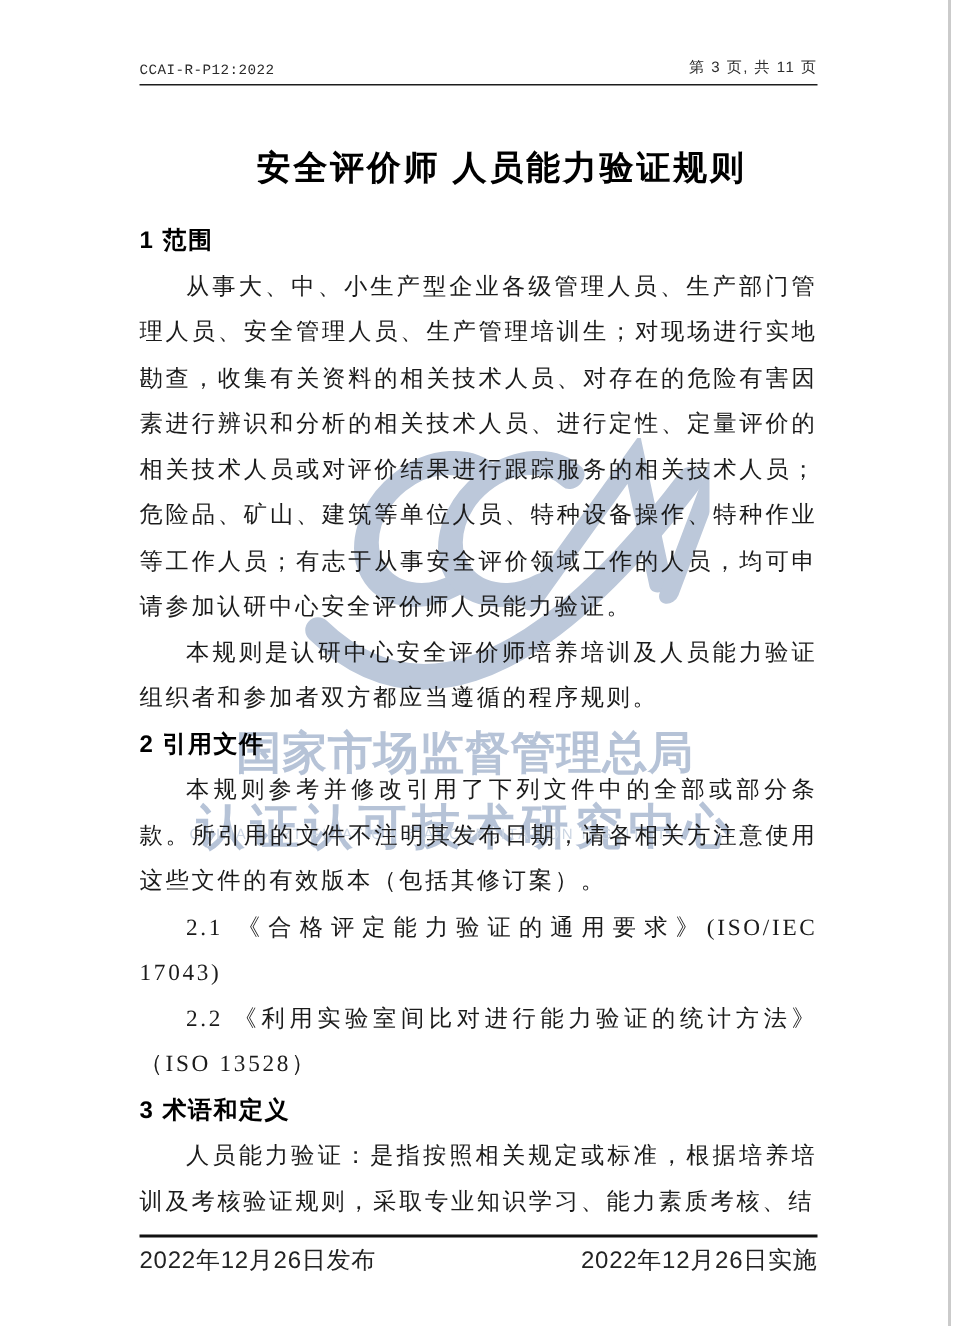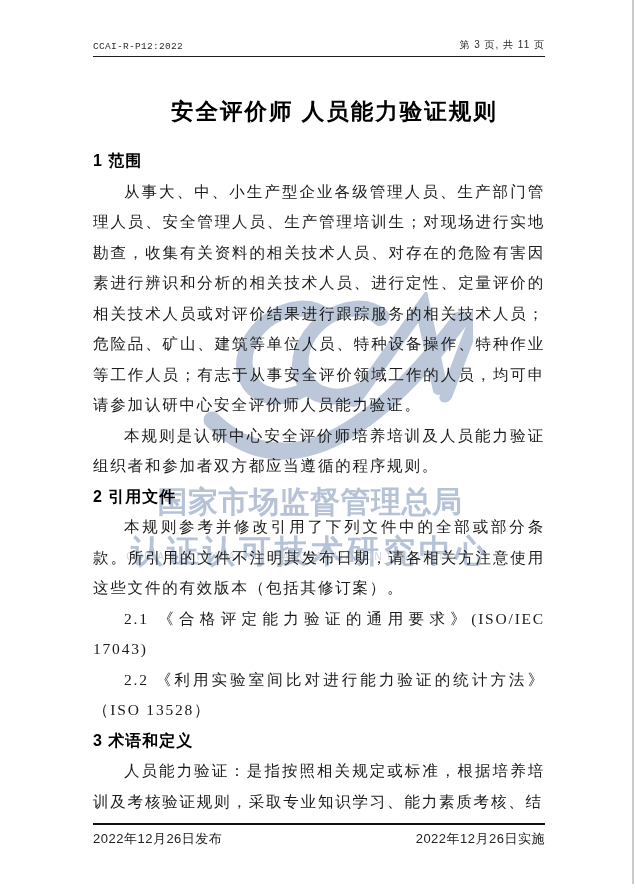--- a/index.html
+++ b/index.html
@@ -162,21 +162,21 @@
     z-index: 2;
   }
   .footer {
     position: absolute;
     top: 830px;
     left: 93px;
     width: 452px;
     display: flex;
     justify-content: space-between;
     font-family: "Liberation Sans", "DejaVu Sans", sans-serif;
-    font-size: 13px;
+    font-size: 16px;
     color: #222222;
     letter-spacing: 0.5px;
     z-index: 2;
   }
 </style>
 </head>
 <body>
 
 <div class="page">
 

